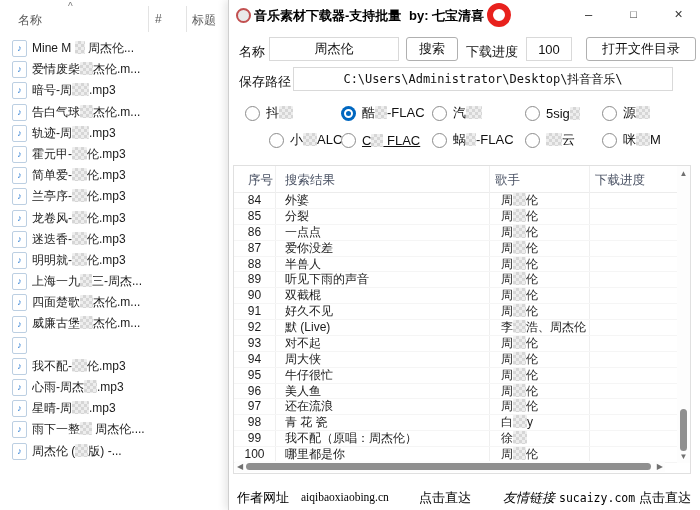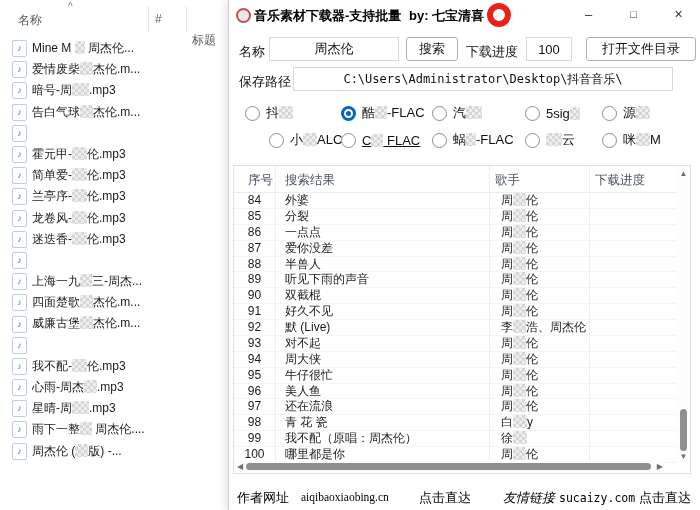--- a/index.html
+++ b/index.html
@@ -82,41 +82,42 @@
 </head>
 <body>
 
 <div class="explorer">
   <div class="exp-header">
     <span class="exp-caret">^</span>
     <span class="exp-col" style="left:18px;">名称</span>
     <span class="exp-sep" style="left:148px;"></span>
     <span class="exp-col" style="left:155px;">#</span>
     <span class="exp-sep" style="left:186px;"></span>
-    <span class="exp-col" style="left:192px;margin-top:20px;">标题</span>
+    <span class="exp-col" style="left:192px;">标题</span>
   </div>
   <div class="file-list">
       <div class="file-item">
         <span class="file-icon">♪</span>
         <span class="file-name">Mine M <span class="mosaic" style="width: 10px;"></span> 周杰伦...</span>
       </div>
       <div class="file-item">
         <span class="file-icon">♪</span>
         <span class="file-name">爱情废柴<span class="mosaic" style="width: 13px;"></span>杰伦.m...</span>
       </div>
       <div class="file-item">
         <span class="file-icon">♪</span>
         <span class="file-name">暗号-周<span class="mosaic" style="width: 17px;"></span>.mp3</span>
       </div>
       <div class="file-item">
         <span class="file-icon">♪</span>
         <span class="file-name">告白气球<span class="mosaic" style="width: 13px;"></span>杰伦.m...</span>
       </div>
       <div class="file-item">
         <span class="file-icon">♪</span>
+        <span class="file-name">轨迹-周<span class="mosaic" style="width: 17px;"></span>.mp3</span>
       </div>
       <div class="file-item">
         <span class="file-icon">♪</span>
         <span class="file-name">霍元甲-<span class="mosaic" style="width: 15px;"></span>伦.mp3</span>
       </div>
       <div class="file-item">
         <span class="file-icon">♪</span>
         <span class="file-name">简单爱-<span class="mosaic" style="width: 15px;"></span>伦.mp3</span>
       </div>
       <div class="file-item">
@@ -126,20 +127,21 @@
       <div class="file-item">
         <span class="file-icon">♪</span>
         <span class="file-name">龙卷风-<span class="mosaic" style="width: 15px;"></span>伦.mp3</span>
       </div>
       <div class="file-item">
         <span class="file-icon">♪</span>
         <span class="file-name">迷迭香-<span class="mosaic" style="width: 15px;"></span>伦.mp3</span>
       </div>
       <div class="file-item">
         <span class="file-icon">♪</span>
+        <span class="file-name">明明就-<span class="mosaic" style="width: 15px;"></span>伦.mp3</span>
       </div>
       <div class="file-item">
         <span class="file-icon">♪</span>
         <span class="file-name">上海一九<span class="mosaic" style="width: 12px;"></span>三-周杰...</span>
       </div>
       <div class="file-item">
         <span class="file-icon">♪</span>
         <span class="file-name">四面楚歌<span class="mosaic" style="width: 13px;"></span>杰伦.m...</span>
       </div>
       <div class="file-item">

